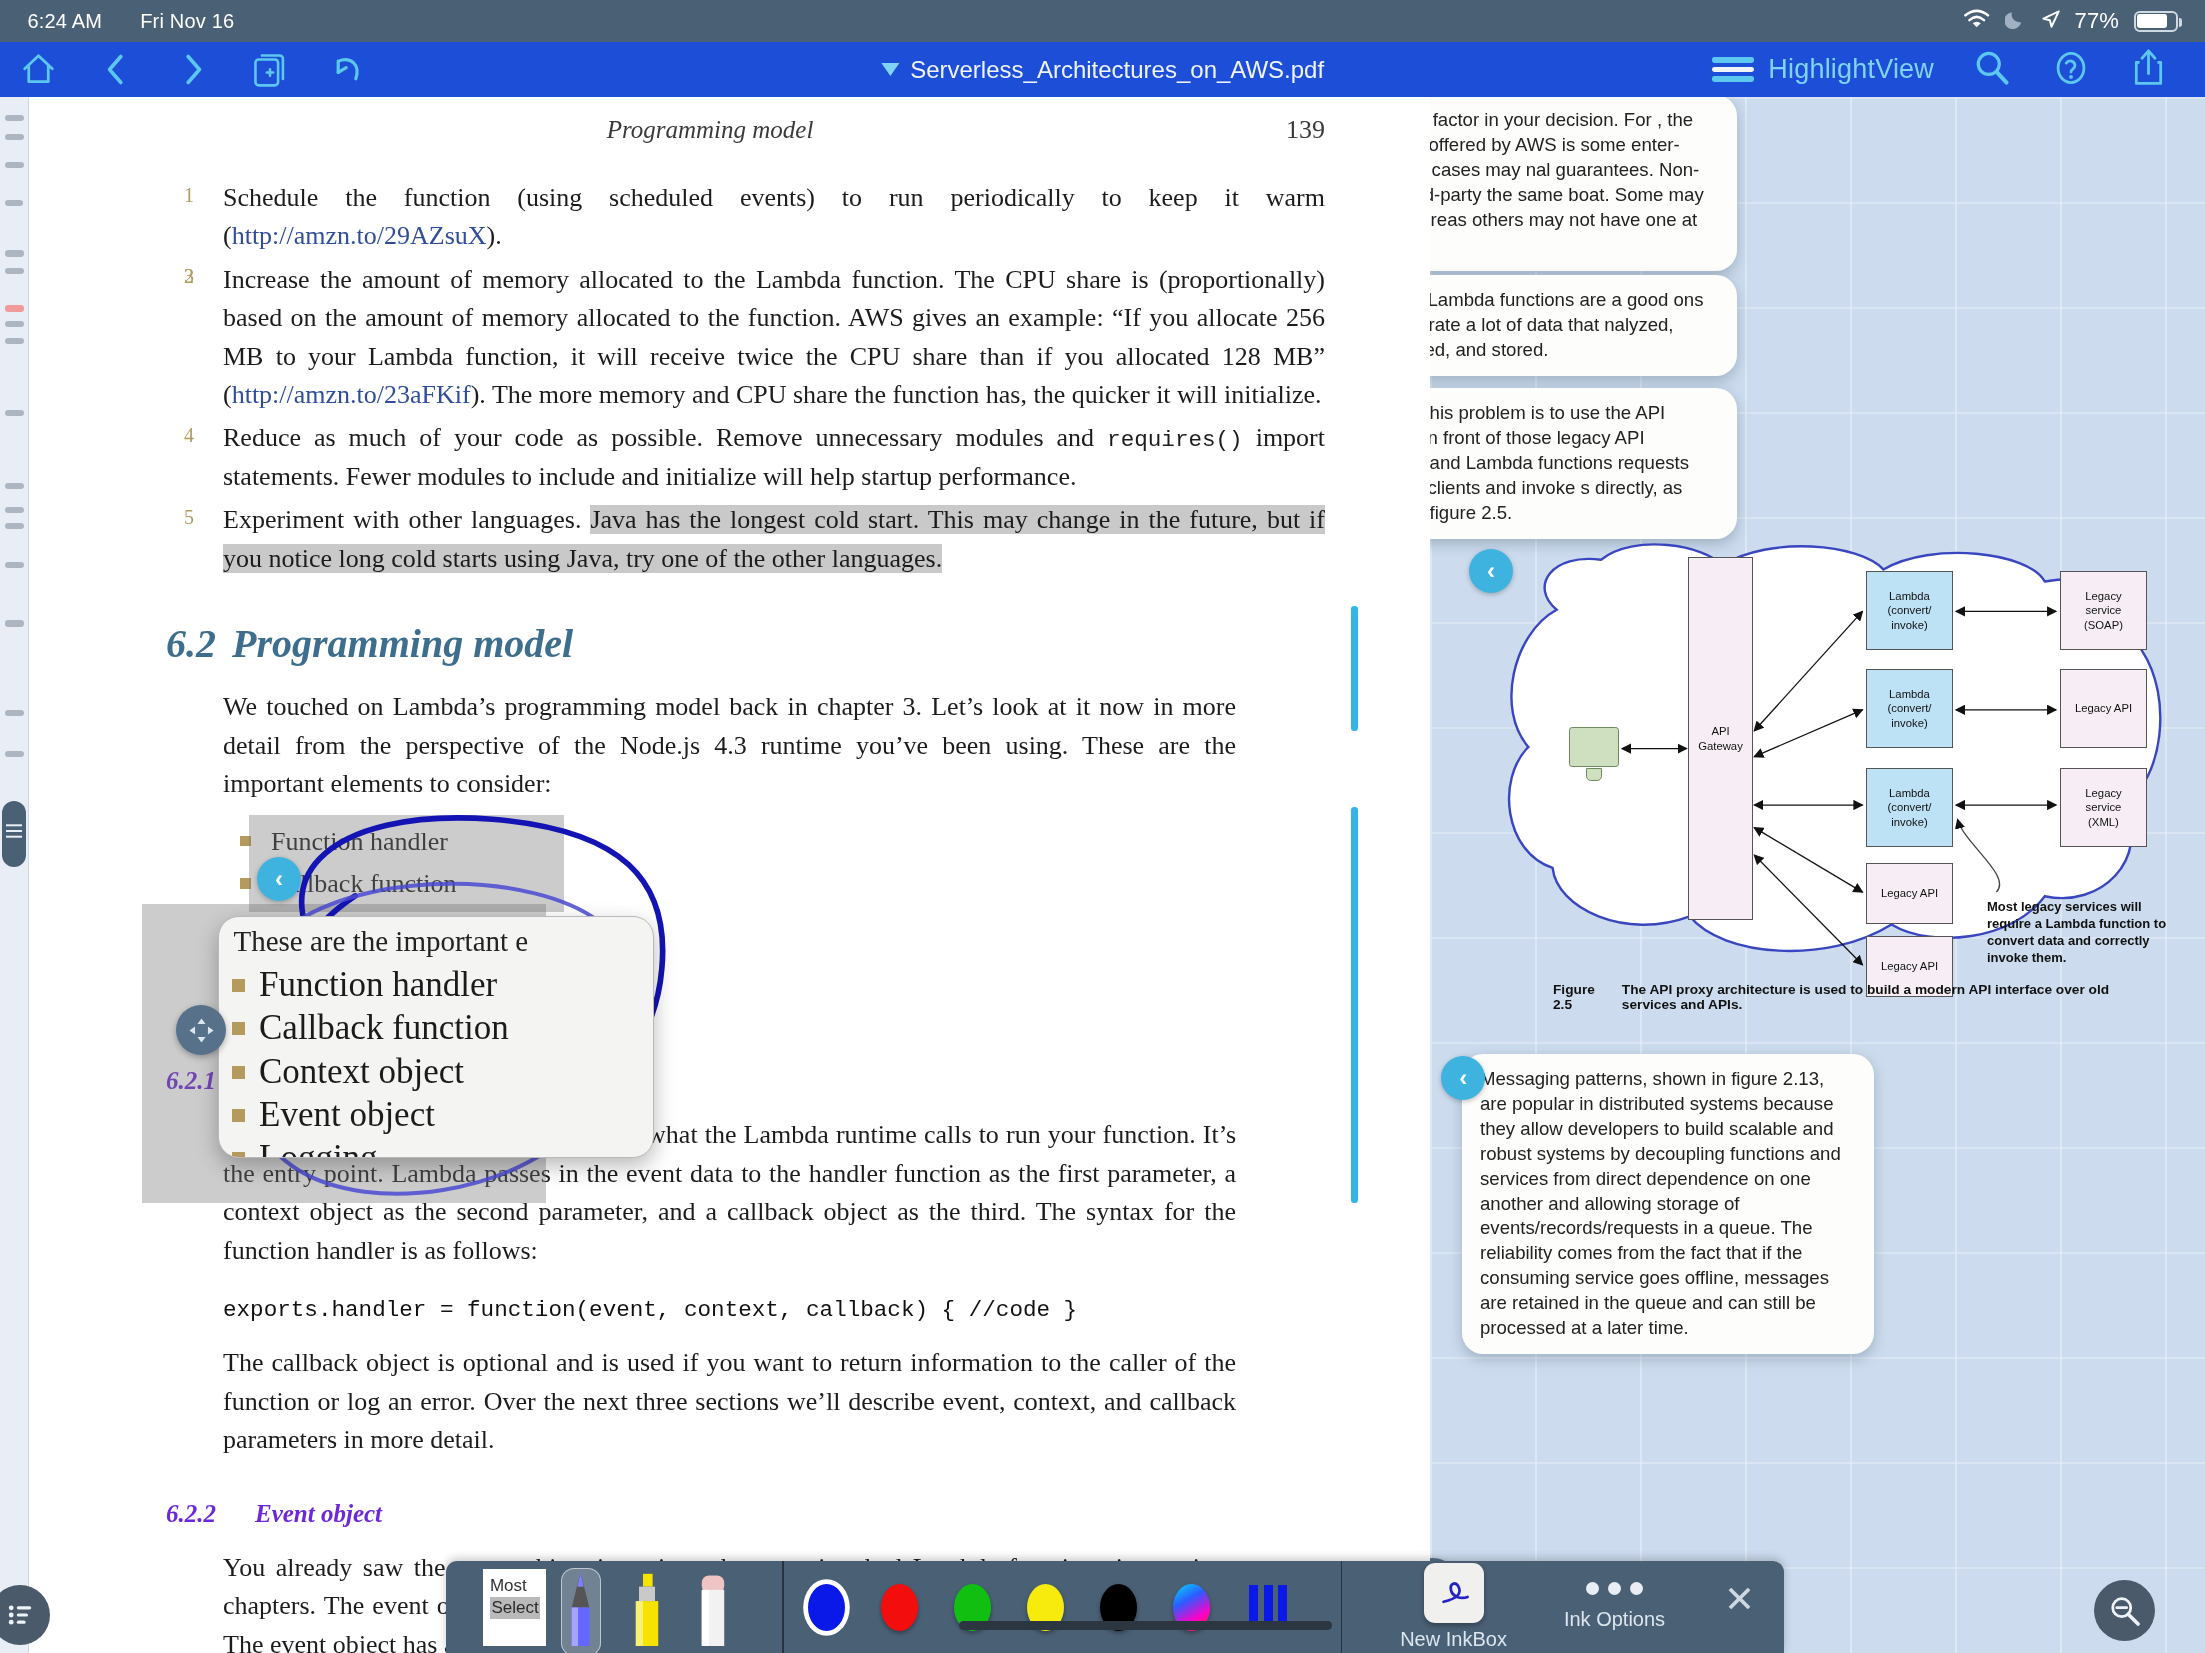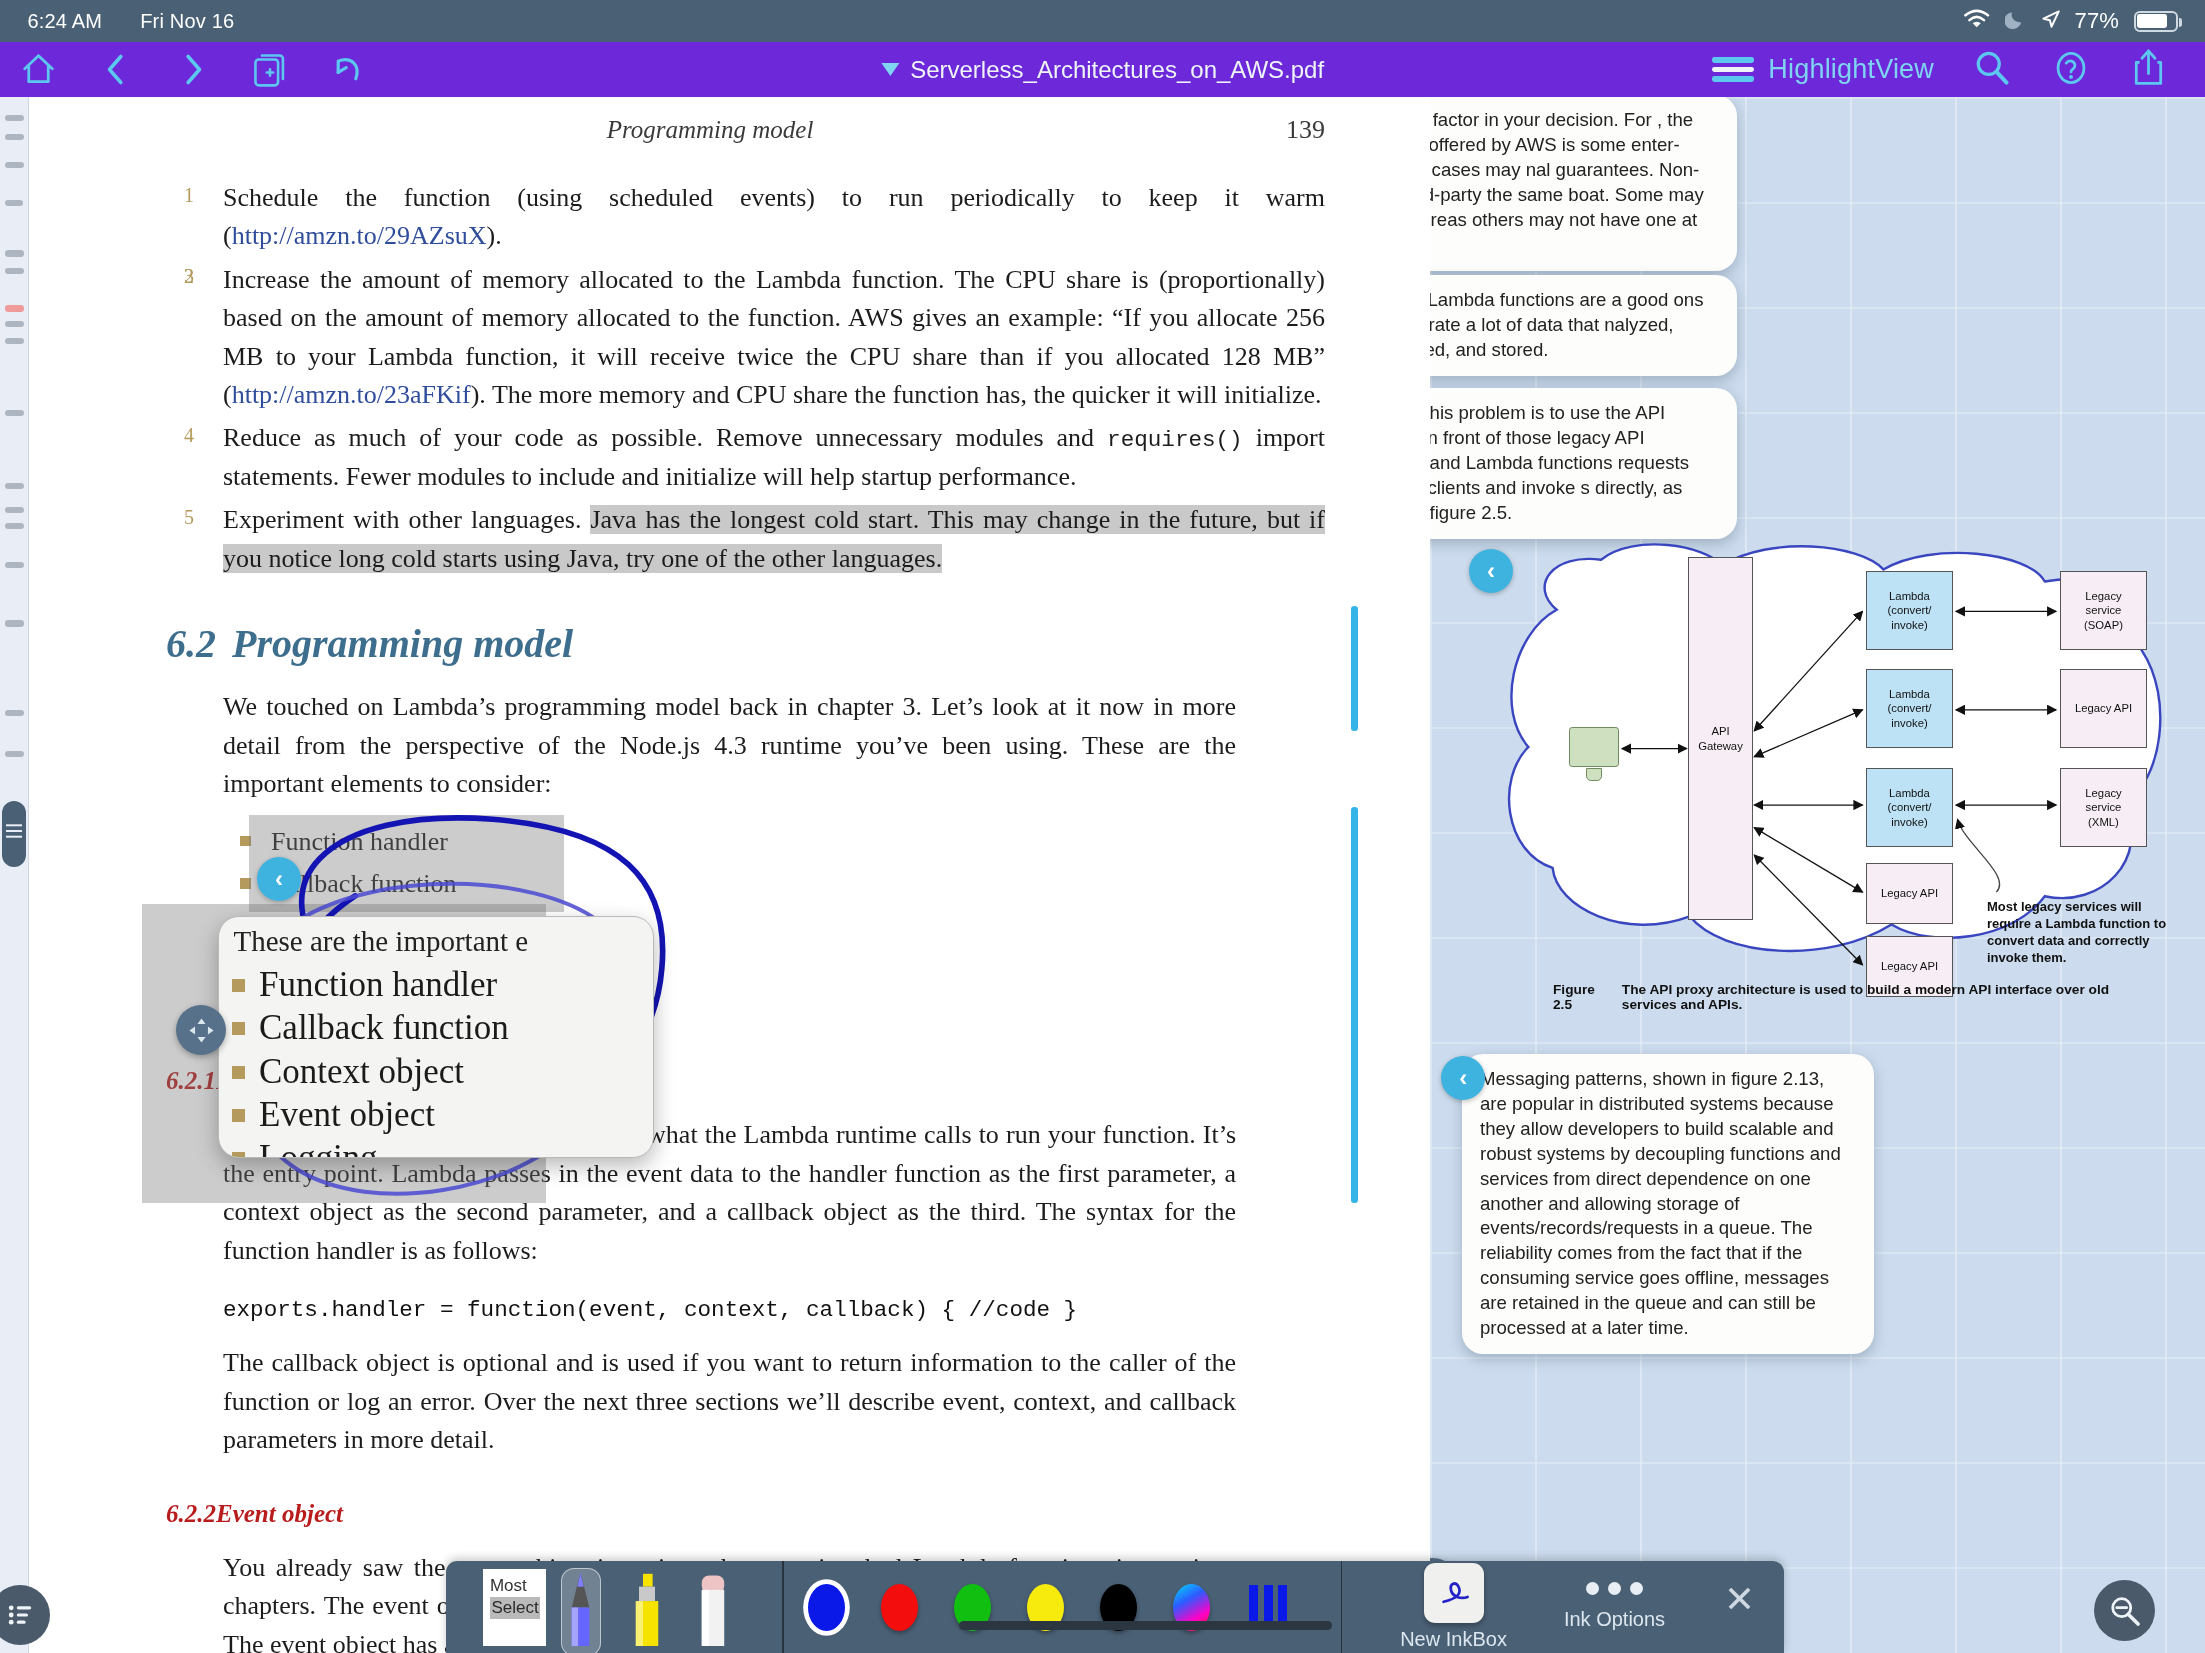--- a/index.html
+++ b/index.html
@@ -23,21 +23,21 @@
     width:44px; height:21px; border:2.4px solid #cfd9e2; border-radius:5.7px;
     position:relative; display:inline-block;
   }
   .batt::after { content:""; position:absolute; right:-6.5px; top:5.7px; width:3.2px; height:9px;
     background:#cfd9e2; border-radius:0 2.4px 2.4px 0; }
   .batt i { position:absolute; left:1.6px; top:1.6px; bottom:1.6px; width:74%; background:#fff; border-radius:2.4px; display:block;}
 
   
   .toolbar {
     position:absolute; left:0; top:42px; width:2205px; height:55px;
-    background:#6d28d9; display:flex; align-items:center;
+    background:#1d4ed8; display:flex; align-items:center;
   }
   .tb-btn { width:77px; height:55px; display:flex; align-items:center; justify-content:center;
             color:#5cc8ef; }
   .tb-title {
     position:absolute; left:50%; transform:translateX(-50%); top:0; height:55px;
     display:flex; align-items:center; gap:11.3px; color:#eef4f8; font-size:24px; white-space:nowrap;
   }
   .tri-down { width:0;height:0;border-left:9.7px solid transparent;border-right:9.7px solid transparent;
               border-top:13.7px solid #7fd4f2; }
   .tb-right { margin-left:auto; display:flex; align-items:center; gap:37px; margin-right:37px; }
@@ -70,22 +70,22 @@
   ol.numlist { list-style:none; margin:34px 105px 0 194px; }
   ol.numlist li { position:relative; font-size:26px; line-height:1.48; text-align:justify;
                   margin-bottom:4.8px; }
   ol.numlist li .n { position:absolute; left:-39px; top:1.6px; color:#b49a5c; font-size:20px; }
   .lnk { color:#2f4d9b; }
   .mono { font-family:"Liberation Mono", monospace; font-size:22.6px; }
   .hl { background:#c9c9c9; }
 
   h2.sec { margin:42px 0 0 137px; color:#3e6e8e; font-style:italic; font-size:40px; font-weight:bold;
            display:flex; gap:16px; }
-  h3.sub { margin:36px 0 0 137px; color:#b91c1c; font-style:italic; font-size:25px; font-weight:bold;
-           display:flex; }
+  h3.sub { margin:36px 0 0 137px; color:#6d28d9; font-style:italic; font-size:25px; font-weight:bold;
+           display:flex; gap:39px; }
   p.body { margin:21px 194px 0 194px; font-size:26px; line-height:1.48; text-align:justify; }
   ul.bul { list-style:none; margin:19.4px 0 0 242px; }
   ul.bul li { position:relative; font-size:26px; line-height:1.48; margin:4px 0;}
   ul.bul li::before { content:""; position:absolute; left:-31px; top:13px; width:10.5px; height:10.5px;
                       background:#b49a5c; }
   pre.code { margin:27.4px 0 0 194px; font-family:"Liberation Mono", monospace; font-size:22.6px; color:#111; }
 
   
   .hlbar { position:absolute; width:7.3px; background:#35b4e8; border-radius:3.2px; }
 

